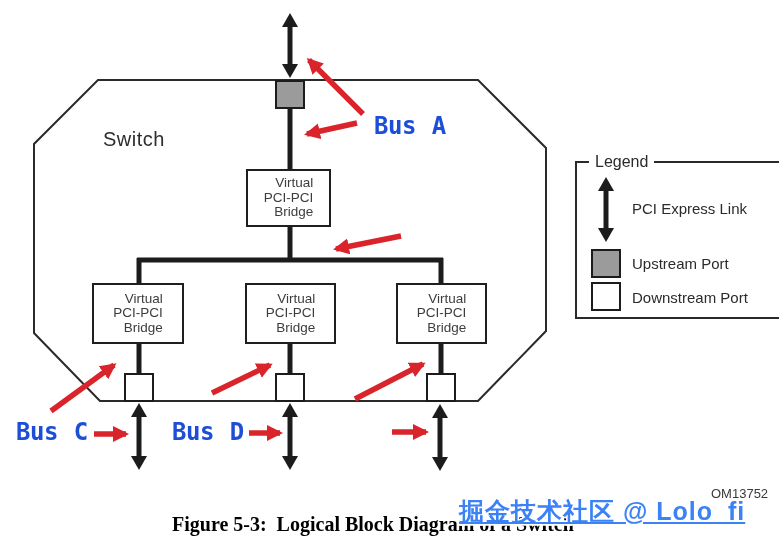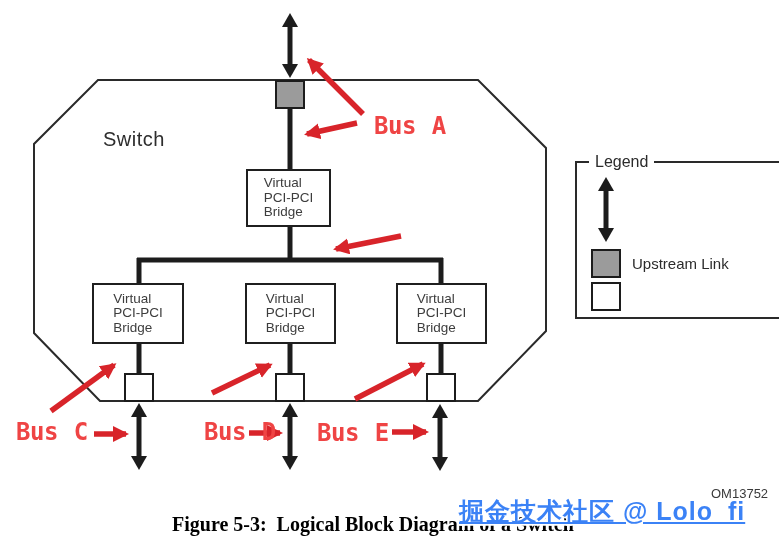--- a/index.html
+++ b/index.html
@@ -7,26 +7,26 @@
     position:relative; width:779px; height:546px; background:#ffffff;
     font-family:"Liberation Sans", sans-serif; overflow:hidden;
   }
   .stage svg { position:absolute; left:0; top:0; }
   .abs { position:absolute; }
   .switch-label {
     left:103px; top:128px; font-size:20px; color:#2e2e2e; letter-spacing:0.5px;
   }
   .bridge {
     box-sizing:border-box; background:#ffffff; border:2px solid #1f1f1f;
-    display:flex; align-items:center; justify-content:center; text-align:left;
+    display:flex; align-items:center; justify-content:center; text-align:right;
     font-size:13.5px; line-height:14.5px; color:#3d3d3d; white-space:pre-line;
   }
   .bus-label {
     font-family:"DejaVu Sans Mono", monospace; font-weight:bold;
-    font-size:24px; letter-spacing:-0.5px; word-spacing:2px; color:#ef4444; line-height:1;
+    font-size:24px; letter-spacing:-0.5px; word-spacing:2px; color:#1d4ed8; line-height:1;
   }
   .legend-box {
     box-sizing:border-box; left:575px; top:161px; width:224px; height:158px;
     border:2px solid #2a2a2a;
     text-align:right;
   }
   .legend-title {
     position:absolute; left:12px; top:-10px; background:#ffffff; padding:0 6px;
     font-size:16px; color:#2b2b2b;
   }
@@ -128,25 +128,26 @@
 Bridge</div>
   <div class="abs bridge" style="left:245px; top:283px; width:91px; height:61px;">Virtual
 PCI-PCI
 Bridge</div>
   <div class="abs bridge" style="left:396px; top:283px; width:91px; height:61px;">Virtual
 PCI-PCI
 Bridge</div>
 
   <div class="abs bus-label" style="left:374px; top:114px;">Bus A</div>
   <div class="abs bus-label" style="left:16px;  top:420px;text-align:right;">Bus C</div>
-  <div class="abs bus-label" style="left:172px; top:420px;margin-left:32px;">Bus D</div>
-  <div class="abs bus-label" style="left:317px; top:421px;">Bus E</div>
+  <div class="abs bus-label" style="left:172px; top:420px;">Bus D</div>
 
   <div class="abs legend-box">
     <span class="legend-title">Legend</span>
   </div>
-  <div class="abs legend-label" style="left:632px; top:256px;">Upstream Link</div>
+  <div class="abs legend-label" style="left:632px; top:201px;">PCI Express Link</div>
+  <div class="abs legend-label" style="left:632px; top:256px;">Upstream Port</div>
+  <div class="abs legend-label" style="left:632px; top:290px;">Downstream Port</div>
 
   <div class="abs om-number">OM13752</div>
   <div class="abs caption">Figure 5-3:  Logical Block Diagram of a Switch</div>
   <div class="abs watermark">掘金技术社区 @ Lolo_fi</div>
 
 </div>
 
 </body></html>

